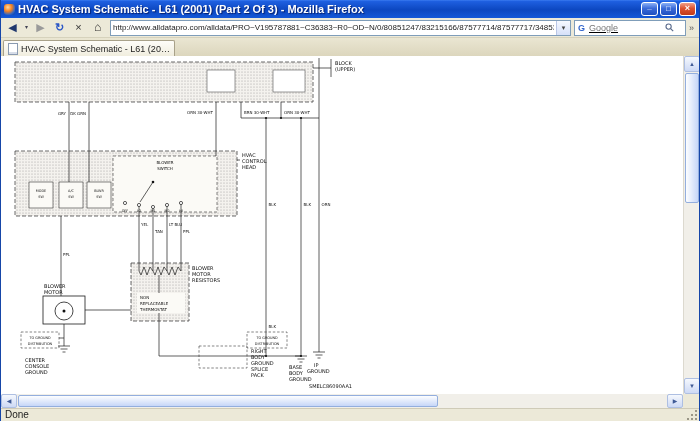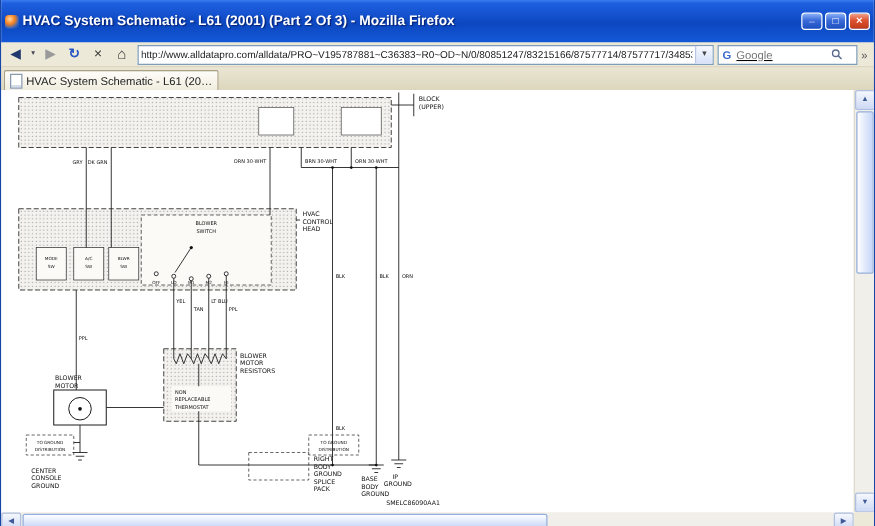--- a/index.html
+++ b/index.html
@@ -1,19 +1,19 @@
 <!DOCTYPE html>
 <html><head>
 <meta charset="utf-8">
 <style>
   html,body{margin:0;padding:0;}
   body{width:700px;height:421px;font-family:"Liberation Sans",sans-serif;overflow:hidden;}
   .window{width:700px;height:421px;box-sizing:border-box;border-left:1px solid #1646a8;border-right:1px solid #1646a8;border-bottom:1px solid #1646a8;background:#ece9d8;}
   
-  .titlebar{height:34px;background:linear-gradient(180deg,#3a7bf0 0%,#1e5fe0 8%,#0c47c0 55%,#1458d8 100%);display:flex;align-items:center;padding:0 3px;gap:3px;}
+  .titlebar{height:18px;background:linear-gradient(180deg,#3a7bf0 0%,#1e5fe0 8%,#0c47c0 55%,#1458d8 100%);display:flex;align-items:center;padding:0 3px;gap:3px;}
   .app-icon{width:11px;height:11px;border-radius:3px;background:radial-gradient(circle at 35% 30%,#ffd9a0 0%,#f58220 38%,#2a63c8 72%,#123a86 100%);flex:0 0 auto;}
   .title-text{flex:1;color:#fff;font-size:11px;font-weight:bold;text-shadow:1px 1px 1px rgba(0,20,90,.8);white-space:nowrap;overflow:hidden;}
   .win-controls{display:flex;gap:2px;flex:0 0 auto;}
   .wbtn{width:17px;height:14px;border-radius:3px;border:1px solid #fff;box-sizing:border-box;color:#fff;font-size:8px;line-height:11px;text-align:center;background:linear-gradient(180deg,#8ab0f8,#3a6ad8 45%,#1e4fc0);cursor:default;}
   .wbtn.min{line-height:7px;font-weight:bold;}
   .wbtn.close{background:linear-gradient(180deg,#f0a08a,#dd5230 45%,#c03a18);font-size:9px;font-weight:bold;}
   
   .navbar{display:flex;align-items:center;height:19px;background:#ece9d8;border-bottom:1px solid #d6d2bc;padding:0 2px;}
   .navbtn{width:19px;height:17px;line-height:17px;text-align:center;font-size:11px;color:#20386e;flex:0 0 auto;}
   .navbtn.drop{width:9px;font-size:6px;color:#445;}
@@ -270,14 +270,18 @@
     </div>
   </div>
 
   <div class="hscroll">
     <div class="sarrow left">◀</div>
     <div class="hthumb"></div>
     <div class="sarrow right">▶</div>
     <div class="corner"></div>
   </div>
 
+  <div class="statusbar">
+    <span class="status-text">Done</span>
+    <div class="grip"></div>
+  </div>
 
 </div>
 
 </body></html>

